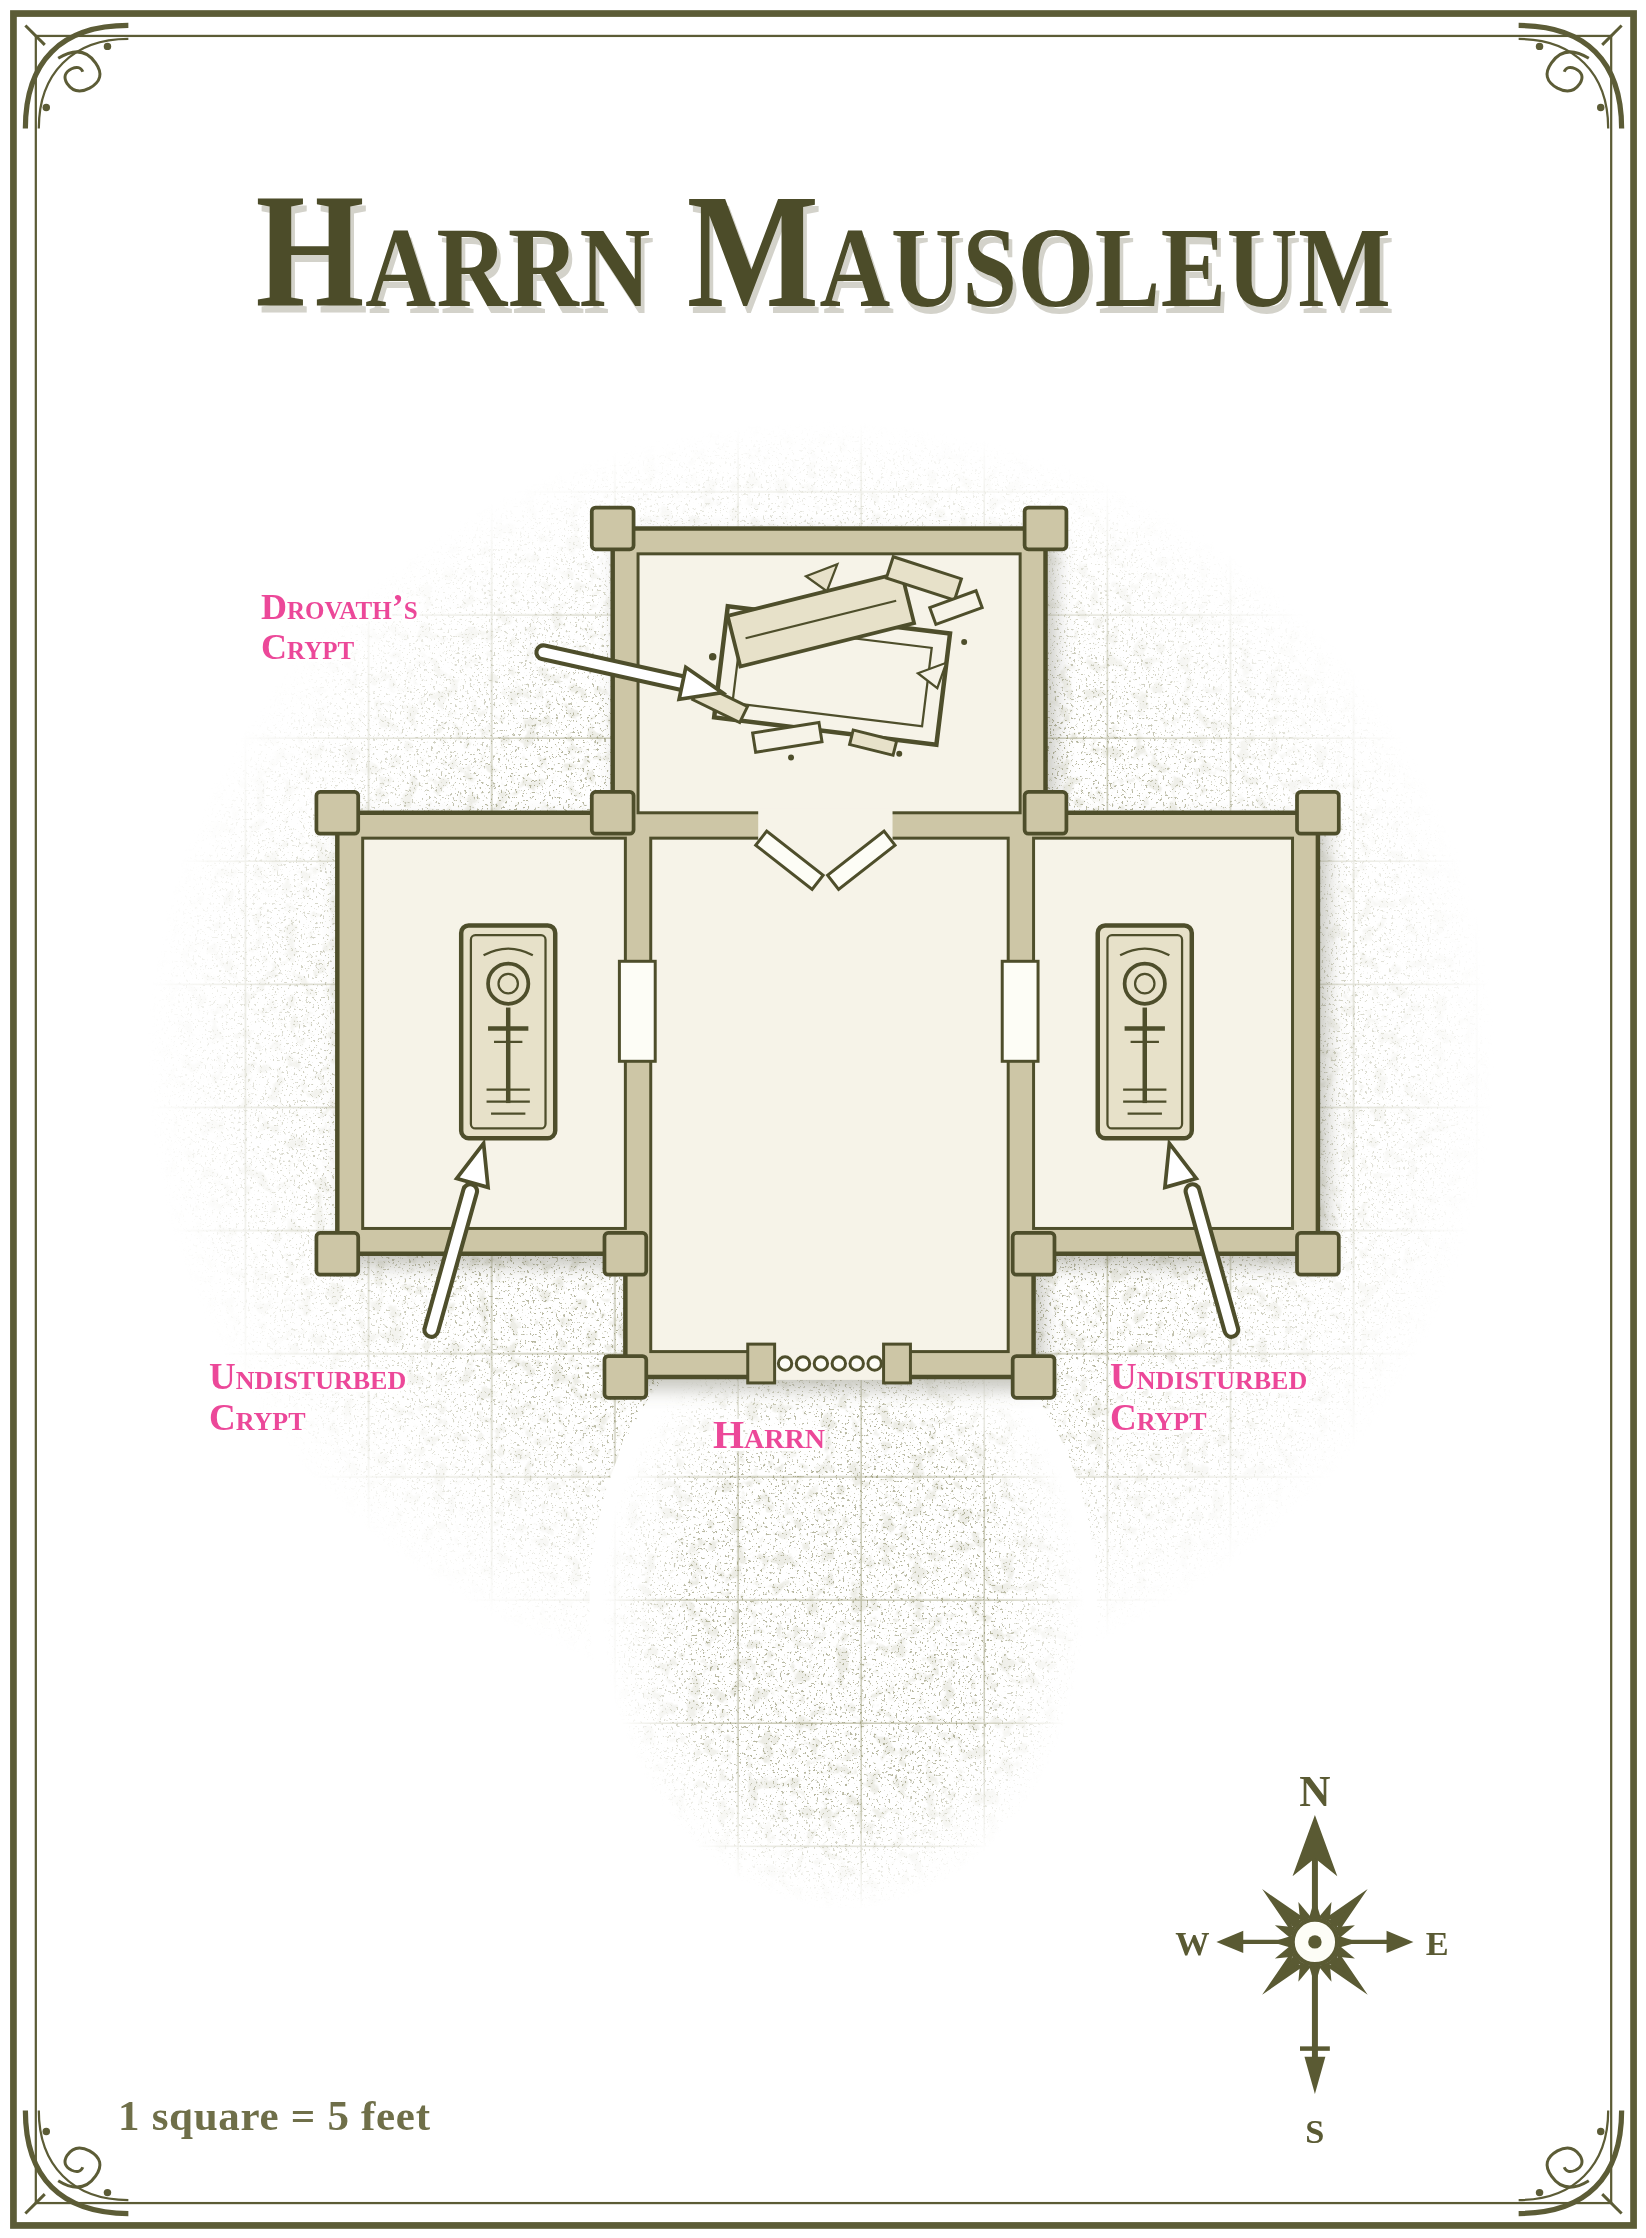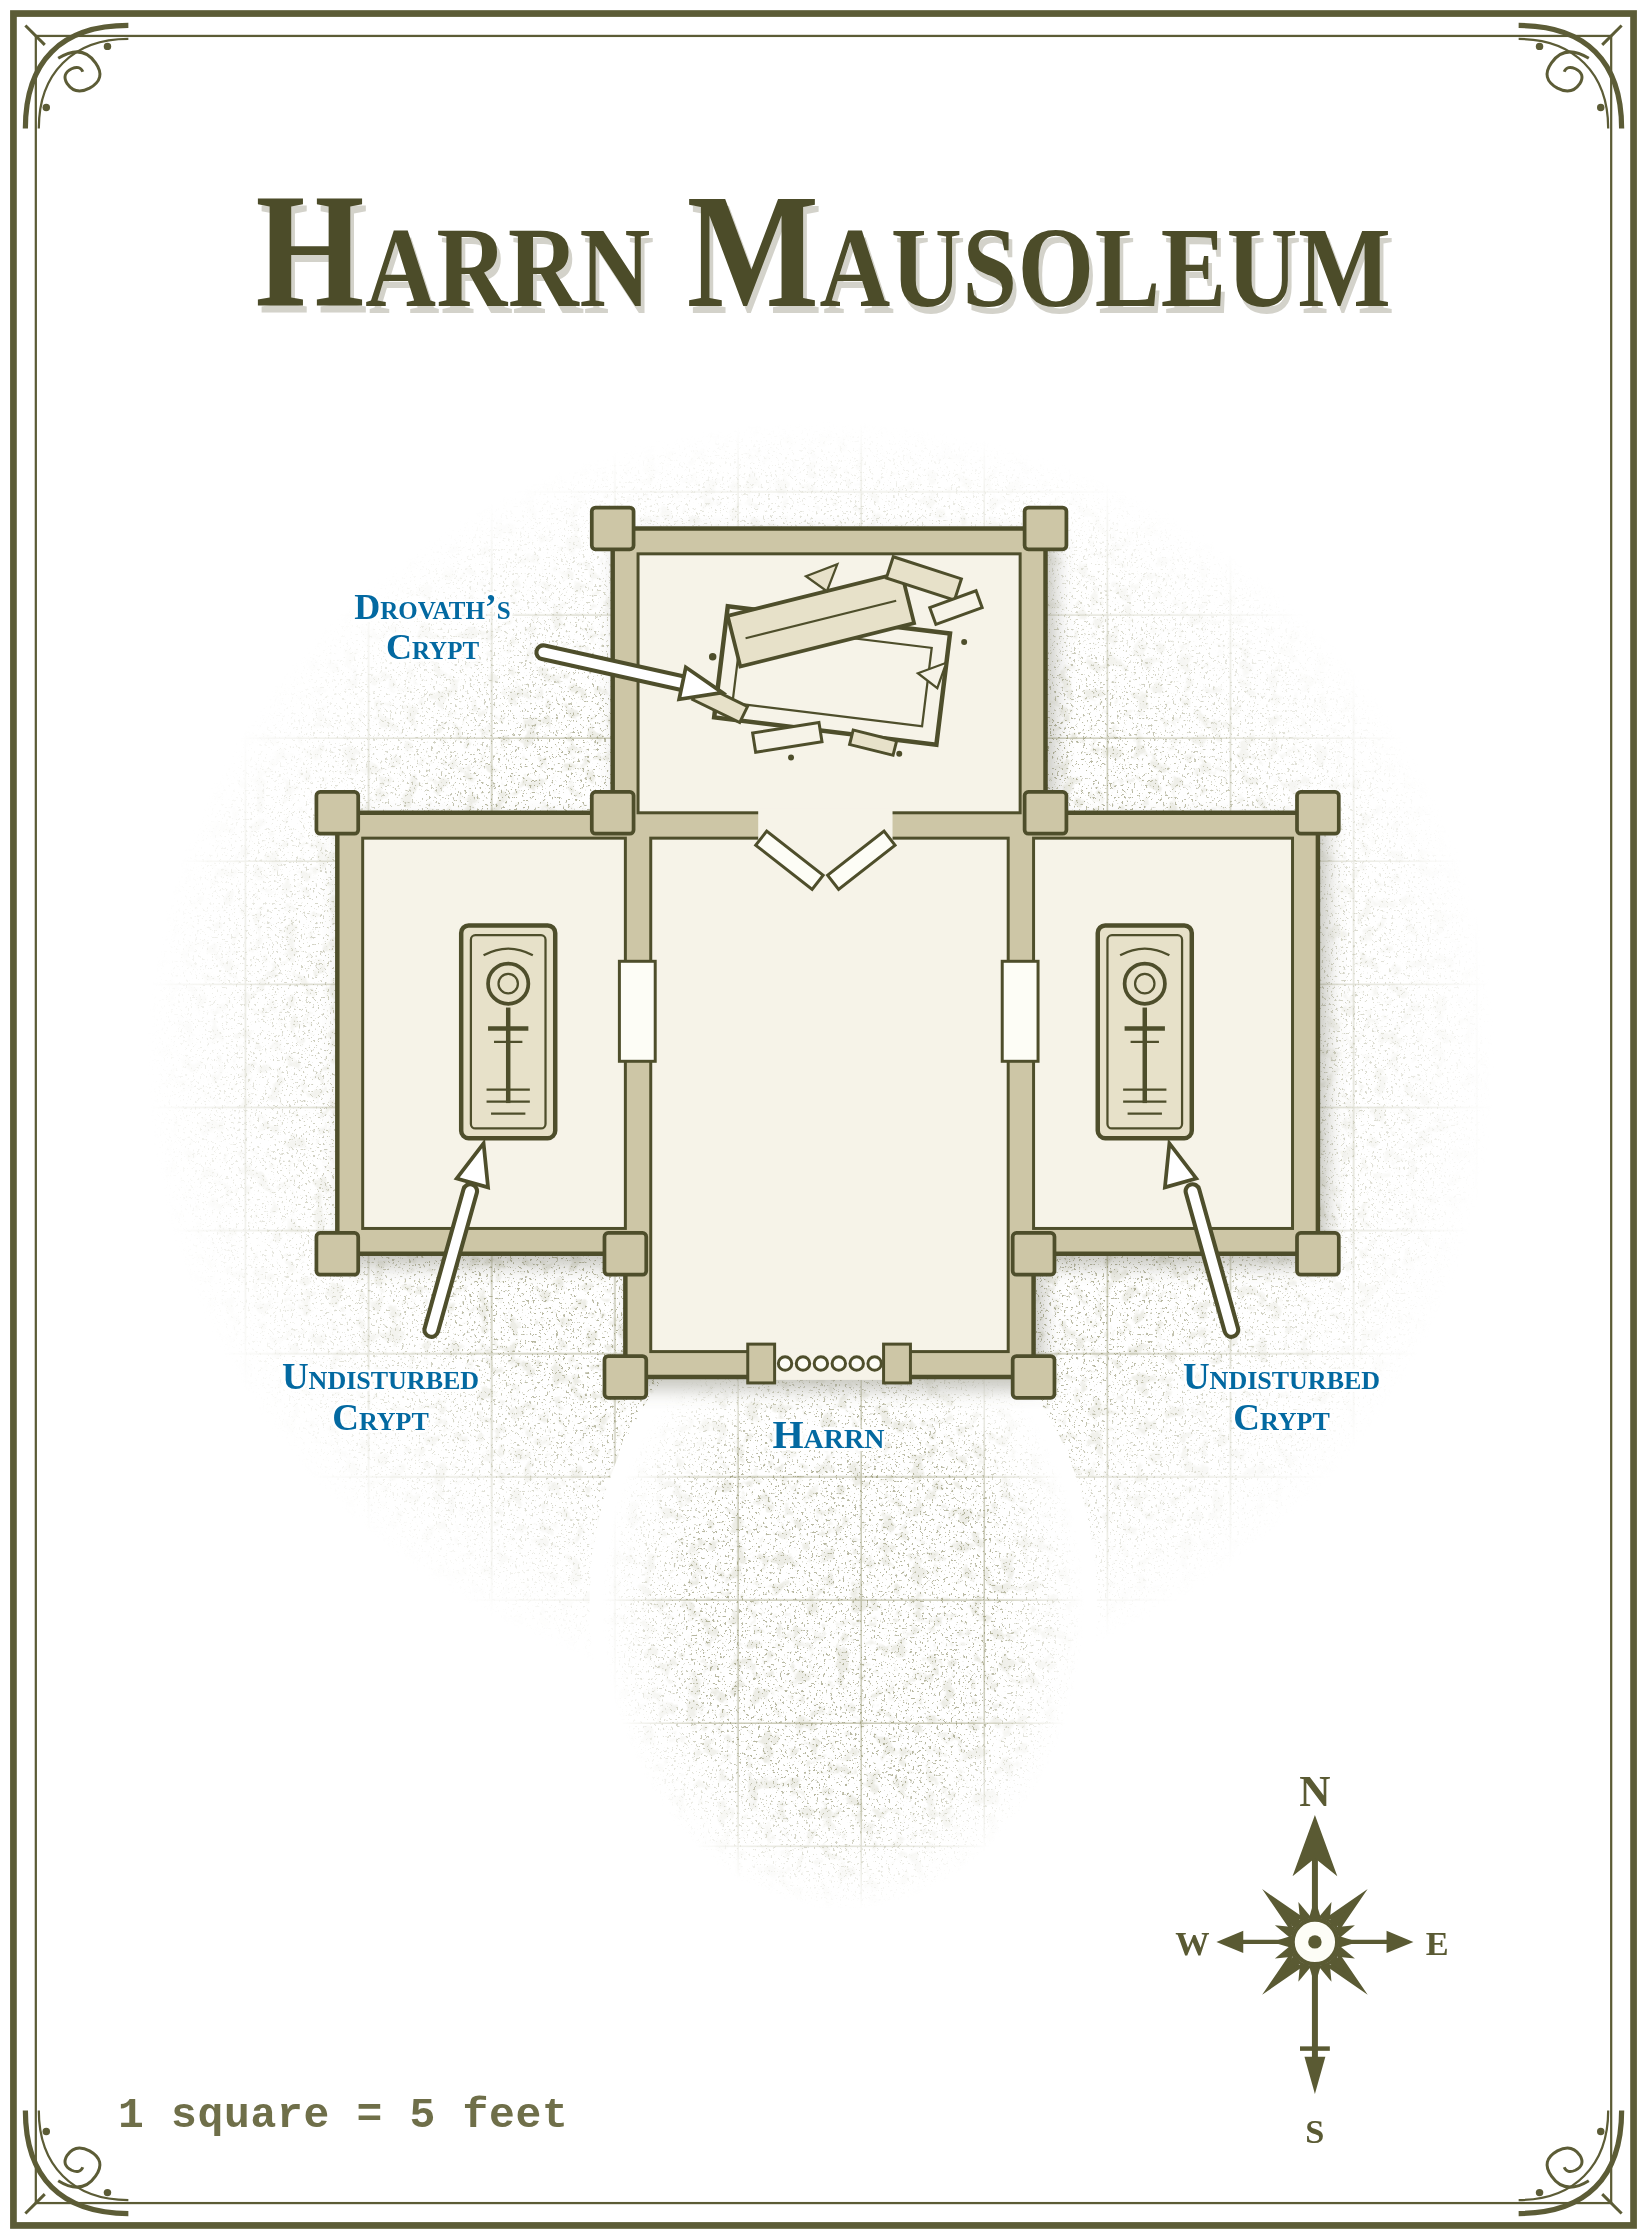--- a/index.html
+++ b/index.html
@@ -10,36 +10,36 @@
   svg{position:absolute;left:0;top:0;}
   .title{
     position:absolute;left:0;right:0;top:158px;text-align:center;
     font-family:"Liberation Serif",serif;font-weight:bold;font-variant:small-caps;
     font-size:140px;letter-spacing:0.7px;color:#4c4c29;
     transform:scaleY(1.16);transform-origin:top center;
     text-shadow:3.7px 5.2px 0 rgba(158,156,138,0.45);
     white-space:nowrap;
   }
   .map-label{
-    position:absolute;text-align:center;line-height:1.10;
+    position:absolute;line-height:1.10;
     font-family:"Liberation Serif",serif;font-weight:bold;font-variant:small-caps;
-    color:#0369a1;
+    color:#ec4899;
     text-shadow:
       -2.2px -2.2px 0 #fff, 2.2px -2.2px 0 #fff, -2.2px 2.2px 0 #fff, 2.2px 2.2px 0 #fff,
       0 -3px 0 #fff, 0 3px 0 #fff, -3px 0 0 #fff, 3px 0 0 #fff,
       0 0 7.5px #fff, 0 0 10.4px #fff;
   }
   .lbl-drovath{left:261px;top:588px;width:343px;font-size:36px;}
   .lbl-horses{left:675px;top:1049px;width:306px;font-size:37px;}
   .lbl-undist-left{left:209px;top:1357px;width:343px;font-size:37px;}
   .lbl-undist-right{left:1110px;top:1357px;width:343px;font-size:37px;}
   .lbl-gate{left:713px;top:1413px;width:231px;font-size:40px;}
   .scale-note{
     position:absolute;left:118px;top:2091px;
-    font-family:Liberation Mono, monospace;font-weight:bold;
+    font-family:Liberation Serif, serif;font-weight:bold;
     font-size:43px;color:#6f6f49;letter-spacing:0.7px;
   }
 </style>
 </head>
 <body>
 
 <div class="page">
 
 <svg width="1647" height="2239" viewBox="0 0 2207 3000">
   <defs>

